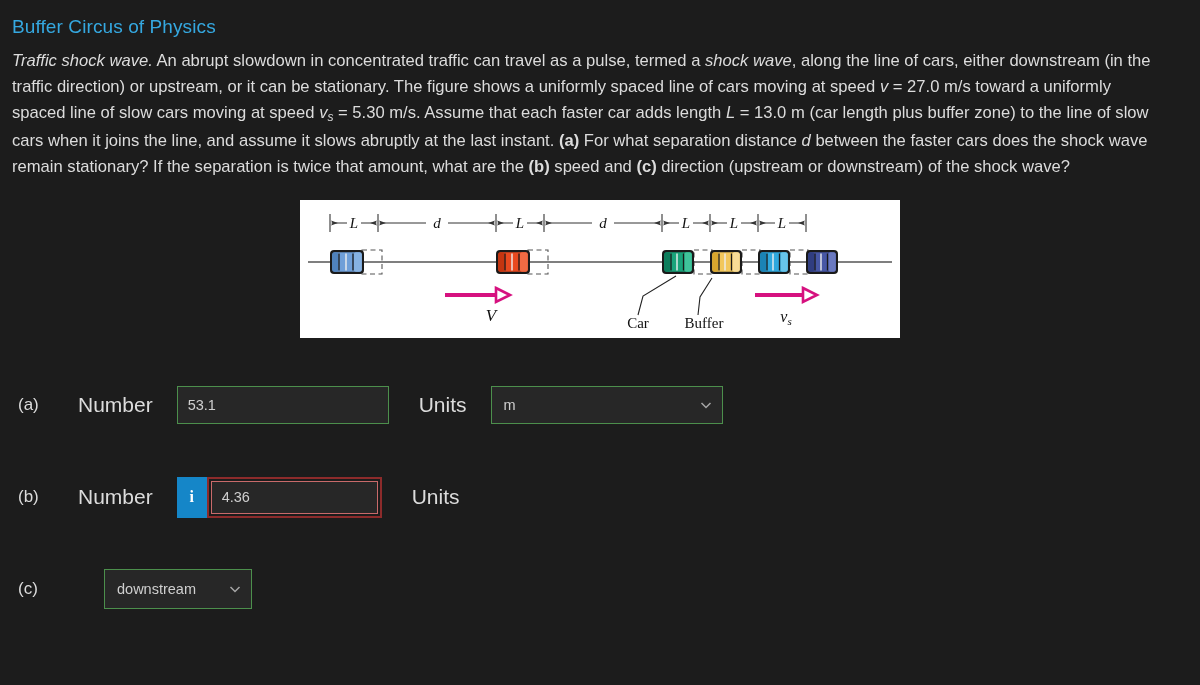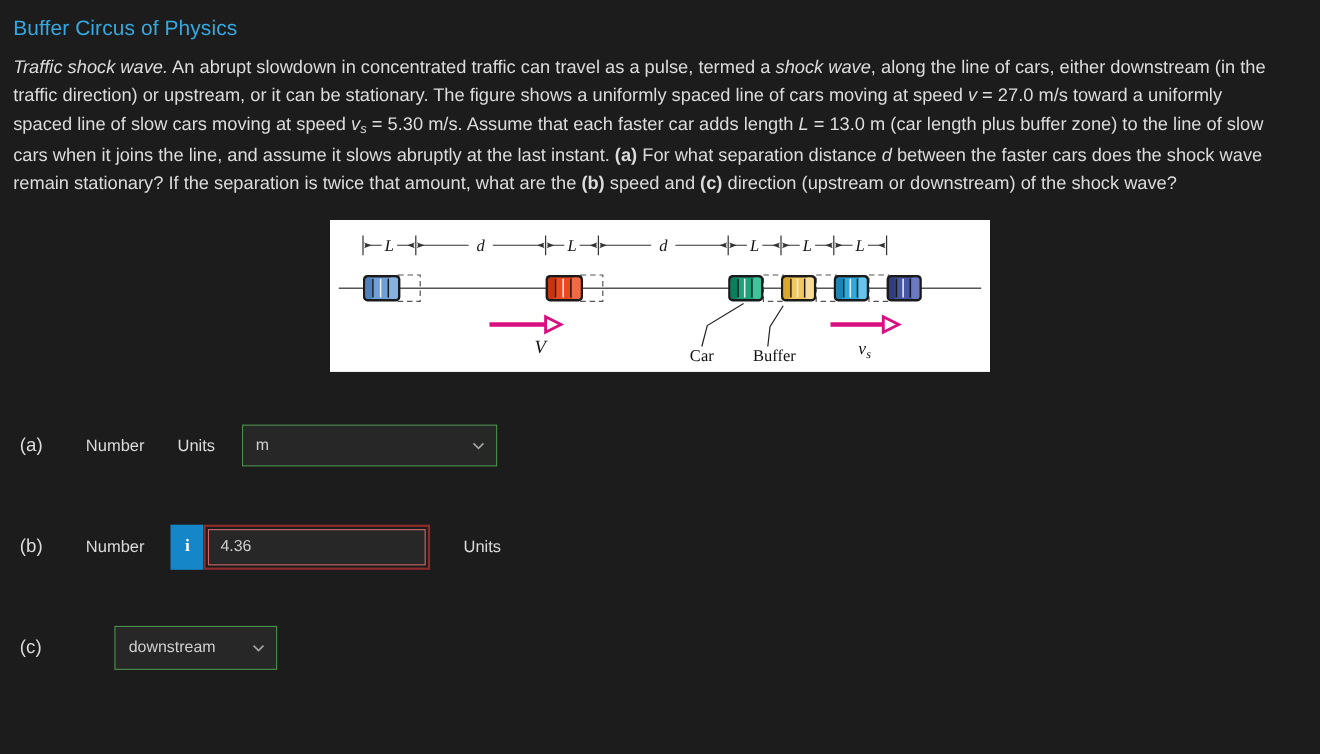--- a/index.html
+++ b/index.html
@@ -61,21 +61,21 @@
   .row-b { margin-top: 30px; }
   .row-c { margin-top: 30px; }
 
   .part-label {
     font-size: 17px;
     color: #dcdcdc;
     width: 42px;
     flex: 0 0 auto;
   }
   .field-label {
-    font-size: 15px;
+    font-size: 21px;
     color: #dcdcdc;
     flex: 0 0 auto;
   }
 
   .text-input {
     background: #272727;
     border: 1px solid #4c8f4c;
     color: #cfcfcf;
     font-size: 14.5px;
     font-family: "Liberation Sans", sans-serif;
@@ -136,21 +136,21 @@
   }
   .input-error-wrap {
     border: 2px solid #8d2b2b;
     padding: 2px;
     background: #1c1c1c;
     display: inline-block;
     line-height: 0;
   }
   .input-error-wrap .text-input {
     border: 1px solid #c96a6a;
-    width: 198px;
+    width: 167px;
     height: 33px;
     background: #272727;
   }
   .units-label-b { margin-left: 30px; }
   .select-b { width: 232px; margin-left: 24px; }
 
   
   .select-c {
     width: 148px;
     margin-left: 44px;
@@ -315,20 +315,21 @@
     <text x="338" y="128" font-family="'Liberation Serif', serif" font-size="15" fill="#111111" text-anchor="middle">Car</text>
     <text x="404" y="128" font-family="'Liberation Serif', serif" font-size="15" fill="#111111" text-anchor="middle">Buffer</text>
   </svg>
 </div>
 
 <div class="answers">
 
   <div class="answer-row row-a">
     <span class="part-label">(a)</span>
     <span class="field-label num-label-a">Number</span>
+    <input class="text-input input-a" type="text" value="53.1" style="">
     <span class="field-label units-label-a">Units</span>
     <div class="select-box select-a">
       <span class="select-value">m</span>
       <span class="chev">
         <svg viewBox="0 0 12 12">
             <path d="M1.5 4 L6 8.5 L10.5 4" fill="none" stroke="#cfcfcf" stroke-width="1.5"></path>
           </svg>
       </span>
     </div>
   </div>

